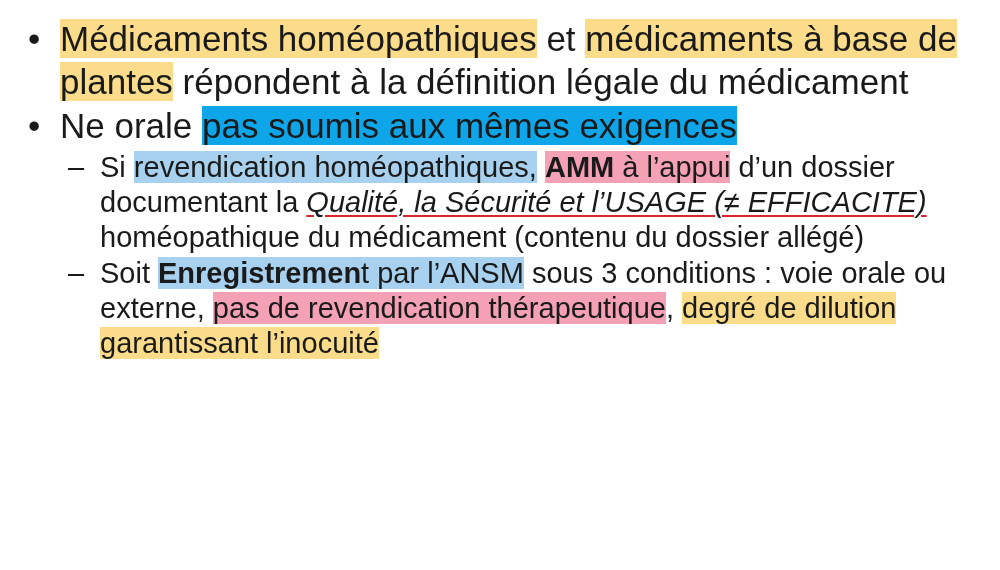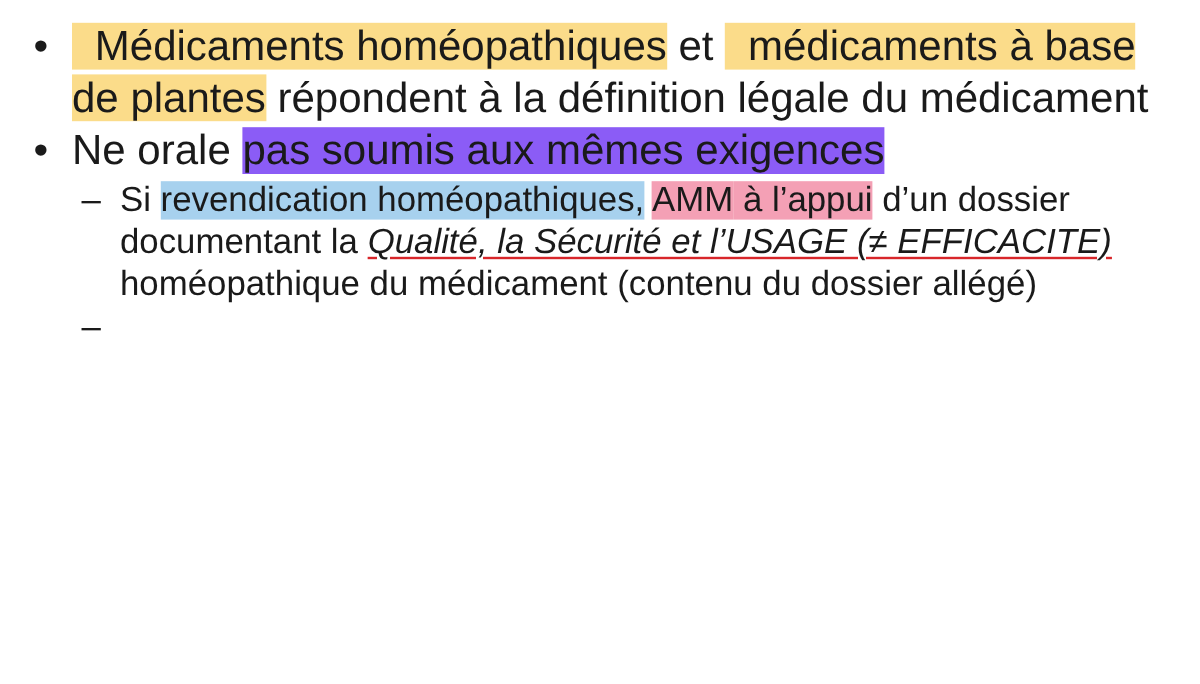--- a/index.html
+++ b/index.html
@@ -56,25 +56,25 @@
     position: absolute;
     left: 8px;
     top: 0;
     font-size: 29px;
     line-height: 1.20;
   }
   .para {
     margin: 0;
   }
   
-  .hl-yellow { background-color: #fbdc8a; padding-left: 19px; }
-  .hl-green  { background-color: #8b5cf6; }
+  .hl-yellow { background-color: #fbdc8a; }
+  .hl-green  { background-color: #0ea5e9; }
   .hl-blue   { background-color: #a7d1ee; }
   .hl-pink   { background-color: #f4a0b5; }
-  .bold { font-weight: normal; }
+  .bold { font-weight: bold; }
   .uline {
     text-decoration: underline;
     text-decoration-color: #d8262a;
     text-decoration-thickness: 2px;
     text-underline-offset: 3px;
     font-style: italic;
   }
 </style>
 </head>
 <body>
@@ -99,19 +99,22 @@
 
         <li class="l2">
           <span class="dash">–</span>
           <span class="para">
             <span>Si </span><span class="hl-blue">revendication homéopathiques,</span><span> </span><span class="hl-pink bold">AMM</span><span class="hl-pink"> à l’appui</span><span> d’un dossier documentant la </span><span class="uline">Qualité, la Sécurité et l’USAGE (≠ EFFICACITE)</span><span> homéopathique du médicament (contenu du dossier allégé)</span>
           </span>
         </li>
 
         <li class="l2">
           <span class="dash">–</span>
+          <span class="para">
+            <span>Soit </span><span class="hl-blue bold">Enregistremen</span><span class="hl-blue">t par l’ANSM</span><span> sous 3 conditions : voie orale ou externe, </span><span class="hl-pink">pas de revendication thérapeutique</span><span>, </span><span class="hl-yellow">degré de dilution garantissant l’inocuité</span>
+          </span>
         </li>
 
       </ul>
     </li>
 
   </ul>
 </div>
 
 </body></html>

